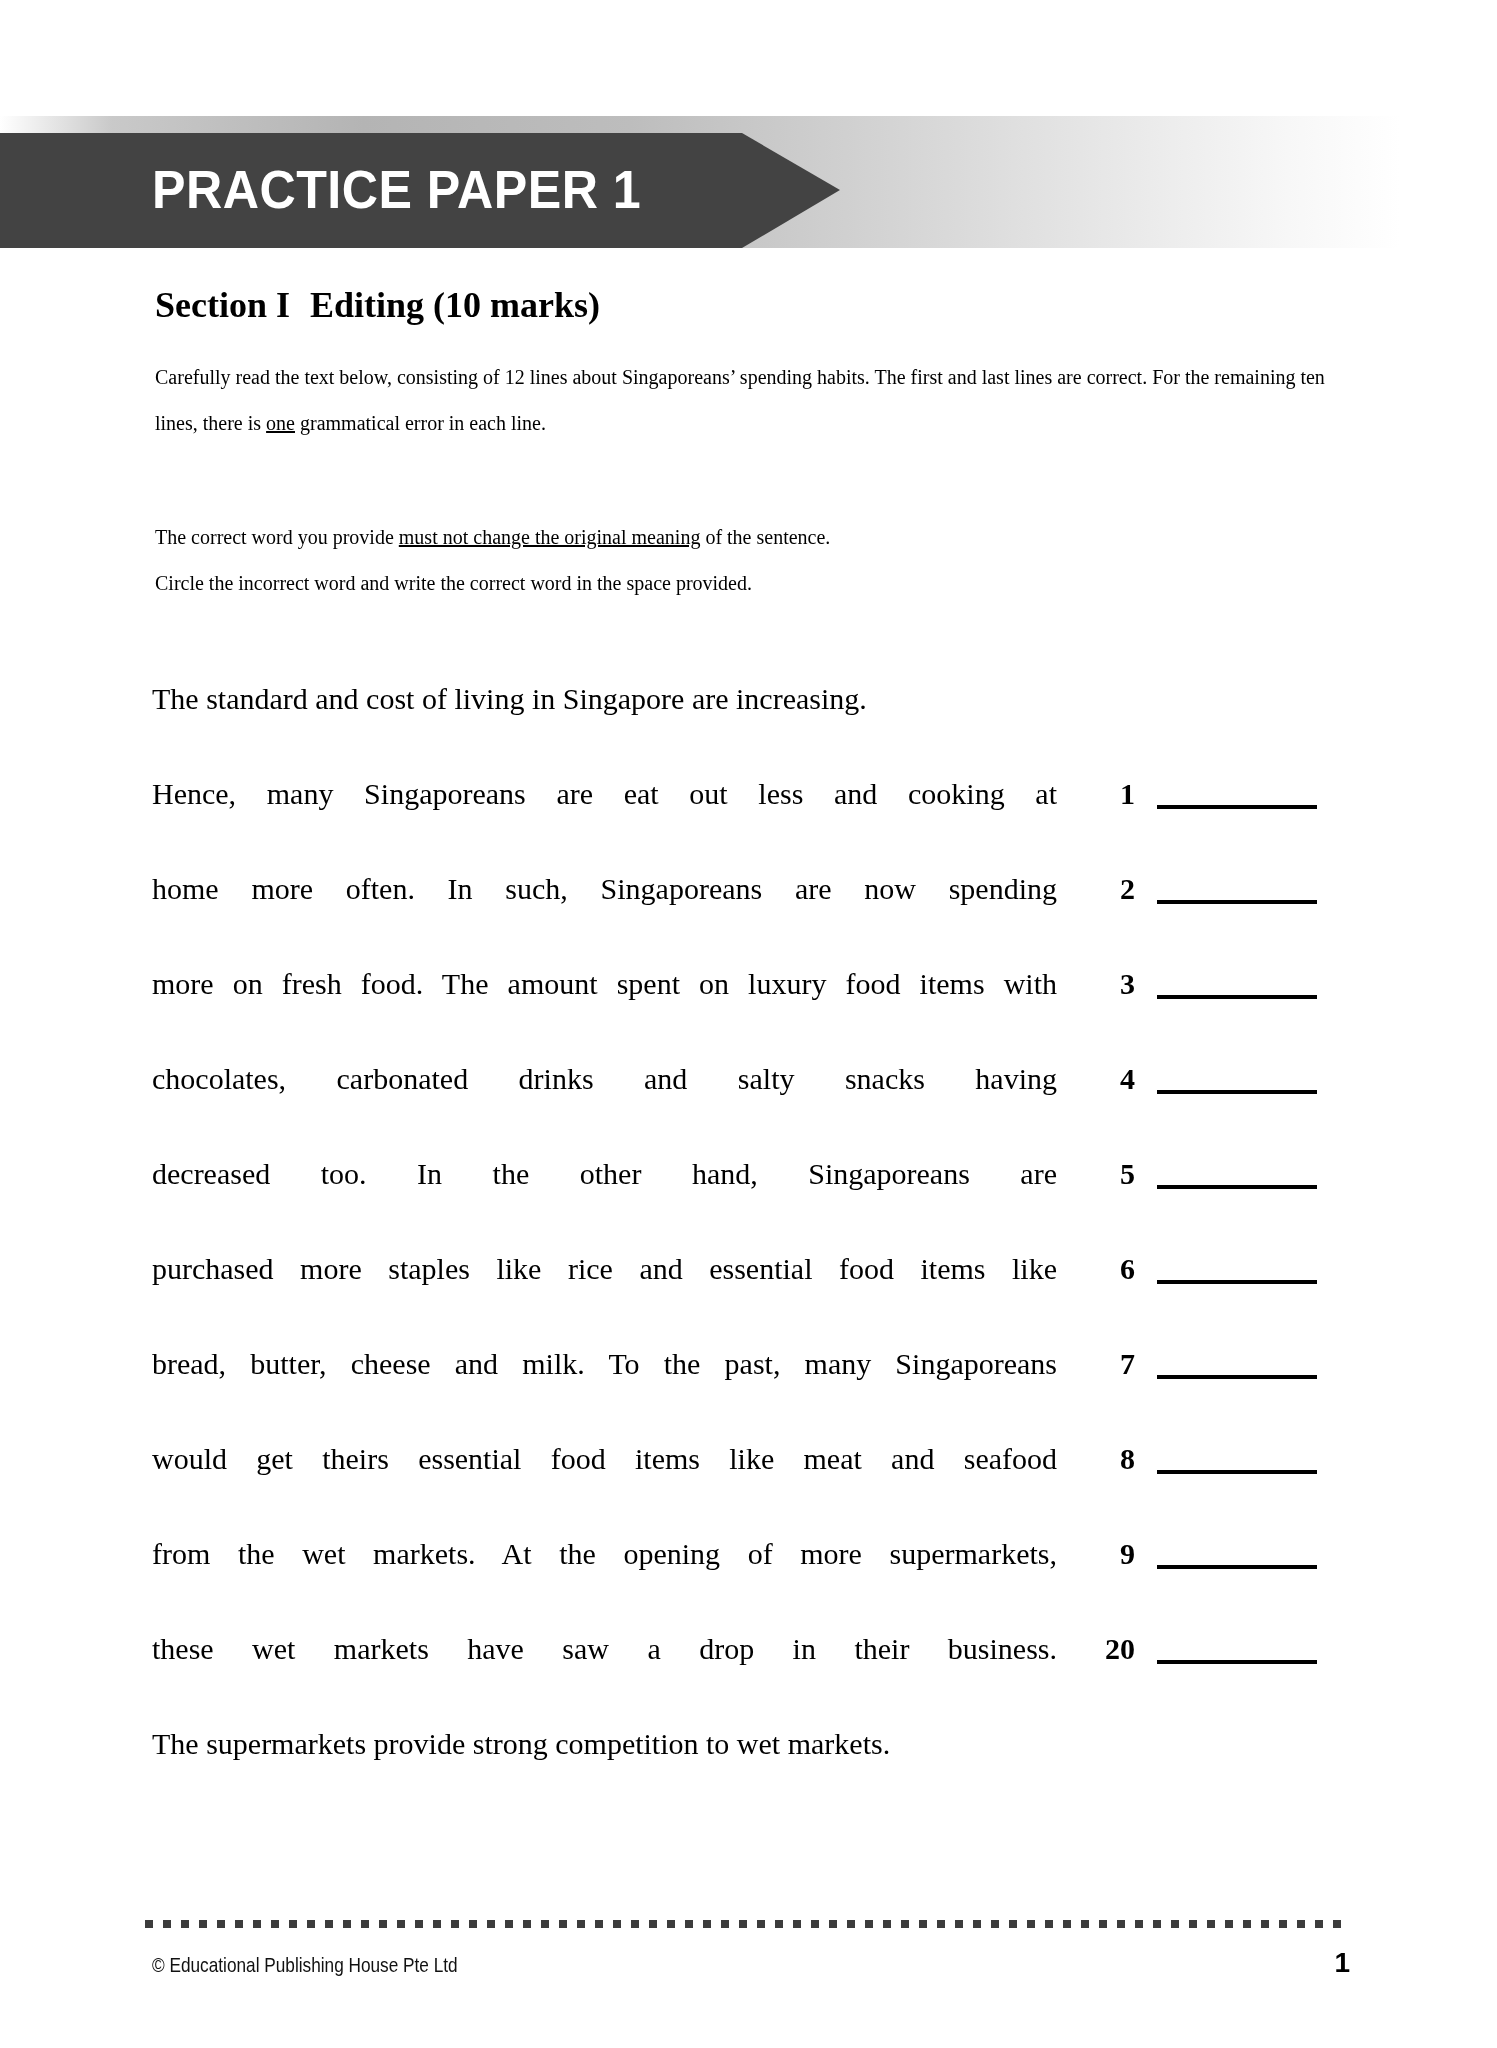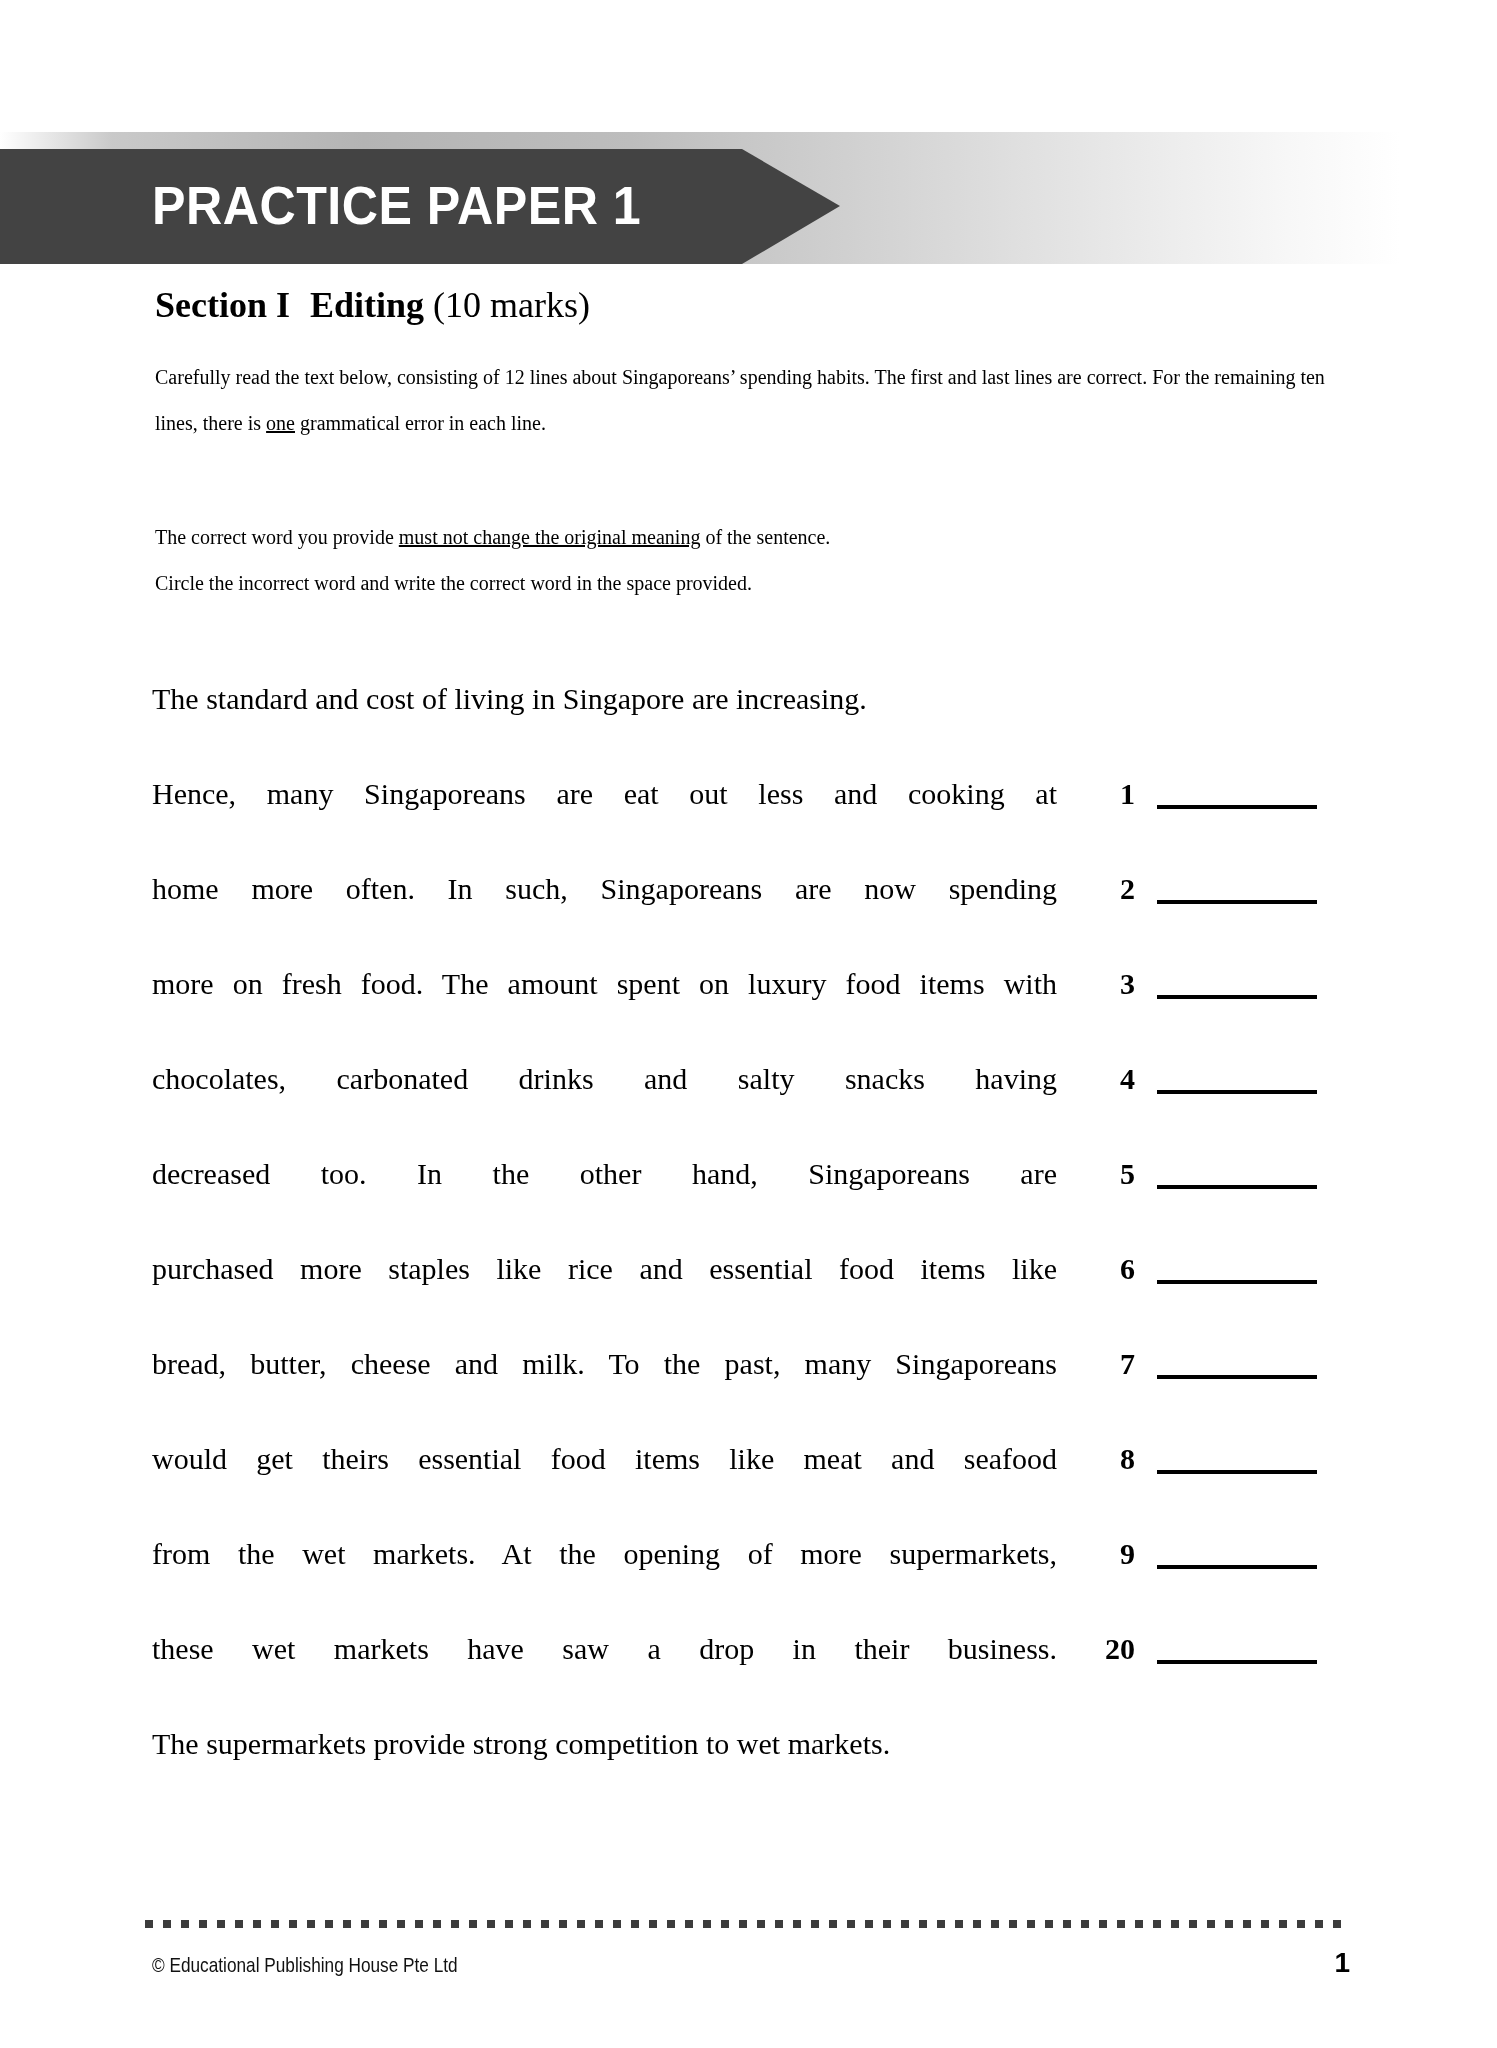--- a/index.html
+++ b/index.html
@@ -13,21 +13,21 @@
     position: relative;
     font-family: "Liberation Serif", serif;
     color: #000000;
     overflow: hidden;
   }
 
   
   .banner-wrap {
     position: absolute;
     left: 0;
-    top: 132px;
+    top: 116px;
     width: 1400px;
     height: 132px;
   }
   
   .banner-gradient {
     position: absolute;
     left: 0;
     top: 0;
     width: 1400px;
     height: 132px;
@@ -80,21 +80,21 @@
     white-space: nowrap;
   }
   .section-heading .sh-bold {
     font-weight: bold;
   }
   .section-heading .sh-gap {
     display: inline-block;
     width: 20px;
   }
   .section-heading .sh-marks {
-    font-weight: normal;
+    font-weight: bold;
     text-align: center;
   }
 
   .intro-block {
     margin: 28px 0 0 155px;
     width: 1180px;
     font-size: 20px;
     line-height: 46px;
   }
   .intro-block .u {

